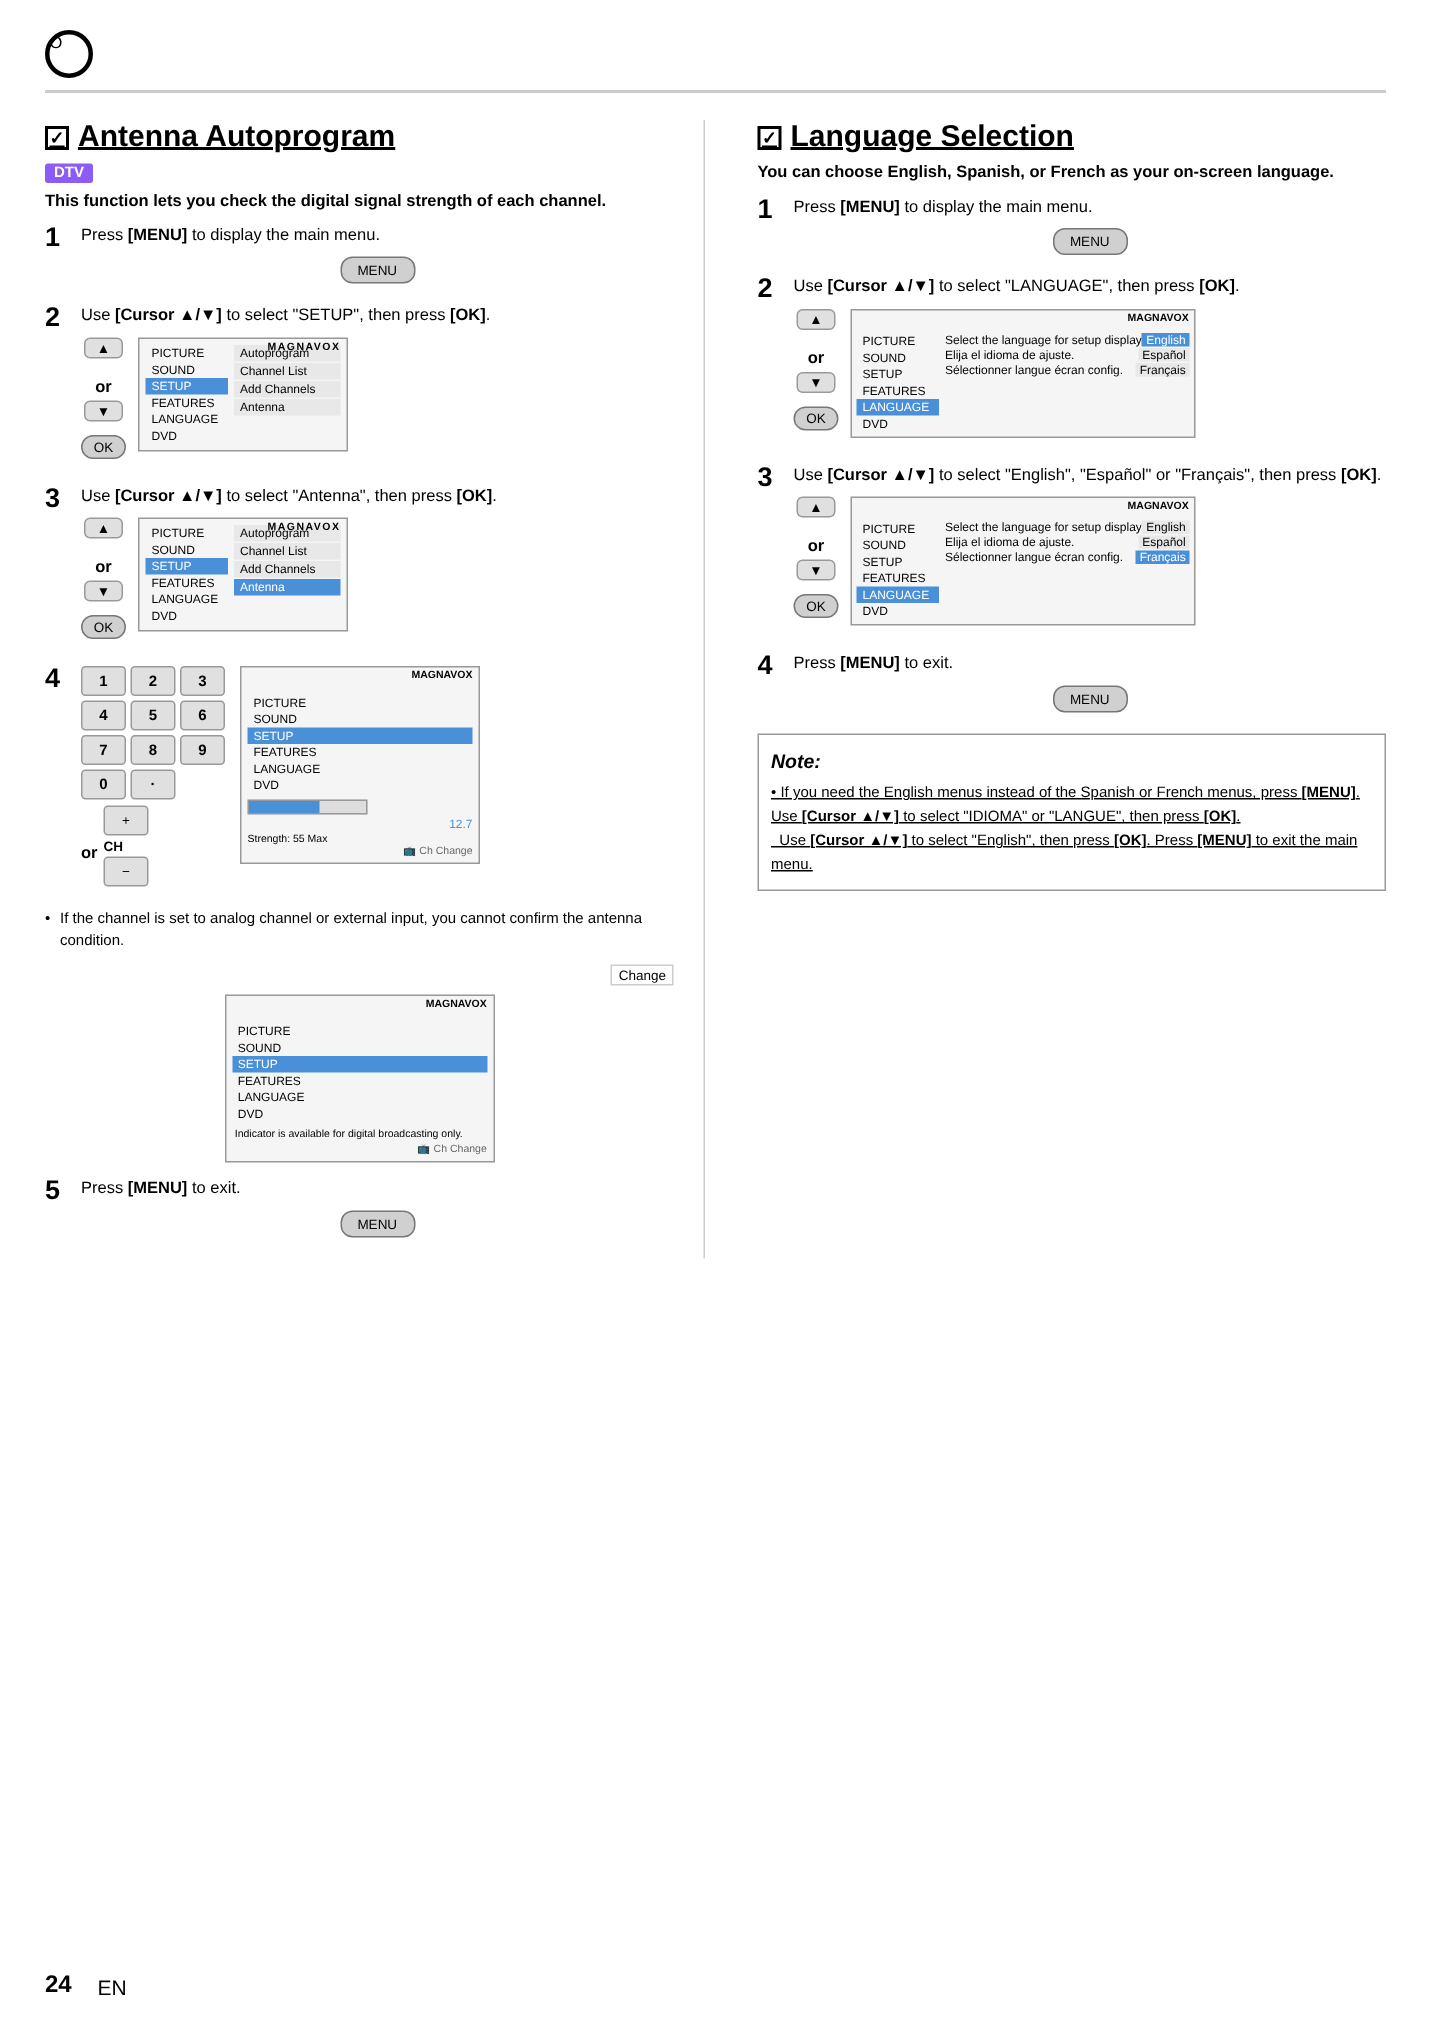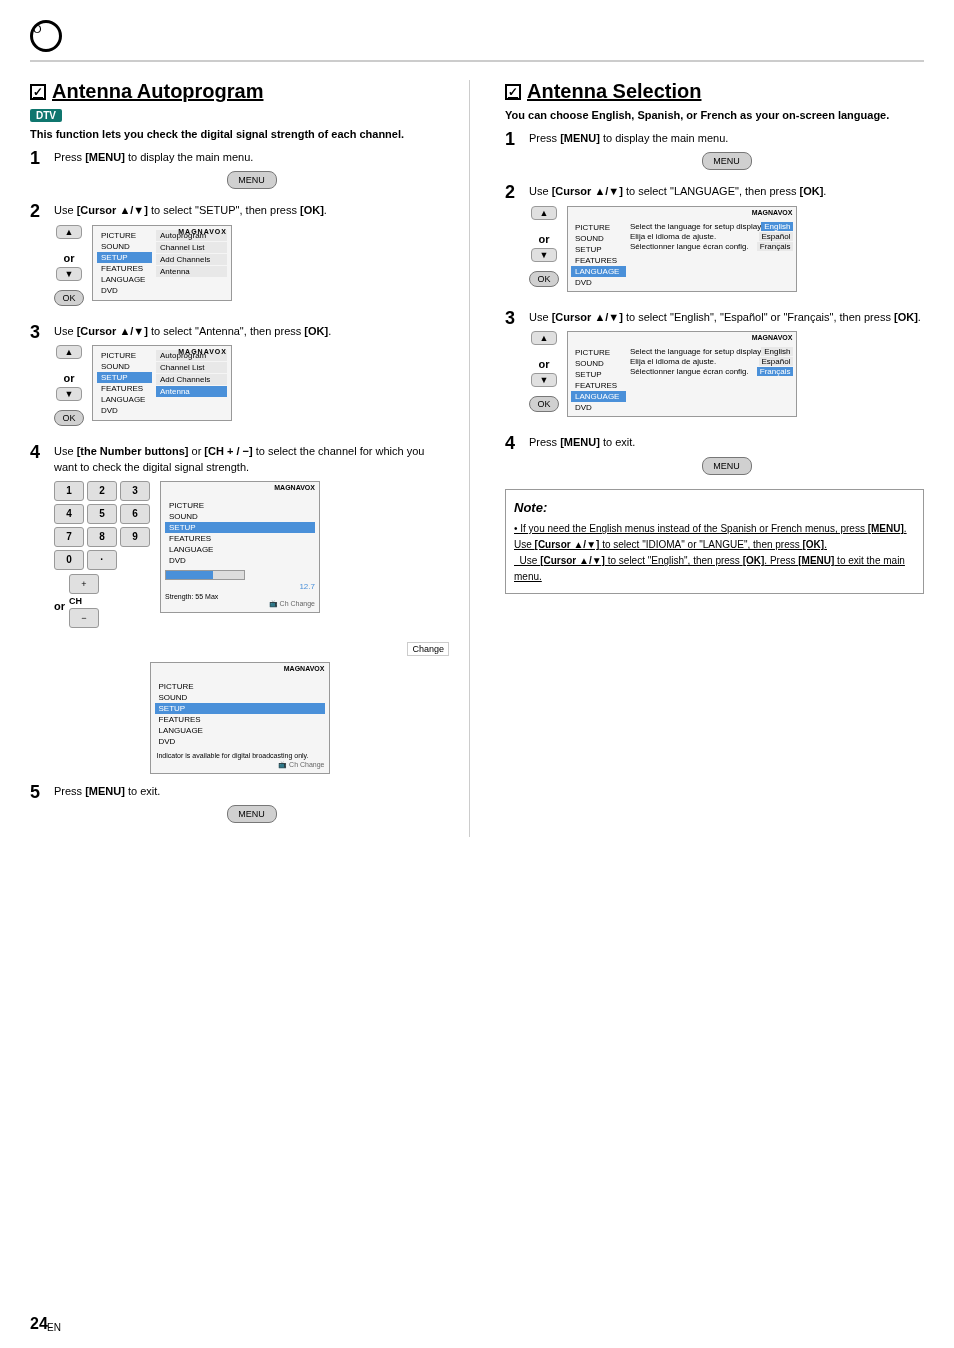--- a/index.html
+++ b/index.html
@@ -67,21 +67,21 @@
       width: 16px;
       height: 16px;
       border: 2px solid #000;
       display: inline-flex;
       align-items: center;
       justify-content: center;
       font-size: 12px;
       font-weight: bold;
     }
     .dtv-badge {
-      background: #0f766e;
+      background: #8b5cf6;
       color: #fff;
       font-size: 10px;
       font-weight: bold;
       padding: 1px 6px;
       border-radius: 2px;
       display: inline-block;
       margin-bottom: 6px;
     }
     .section-desc {
       font-size: 11px;
@@ -293,22 +293,22 @@
     .page-number {
       position: absolute;
       bottom: 15px;
       left: 30px;
       font-size: 16px;
       font-weight: bold;
     }
     .page-lang {
       position: absolute;
       bottom: 15px;
-      left: 47px;
-      font-size: 10px;
+      left: 65px;
+      font-size: 14px;
     }
     
     .lang-screen {
       border: 1px solid #999;
       background: #f5f5f5;
       padding: 3px;
       font-size: 8px;
       position: relative;
       min-width: 160px;
     }
@@ -429,21 +429,20 @@
               </div>
             </div>
           </div>
         </div>
       </div>
 
       
       <div class="step">
         <div class="step-number">4</div>
         <div class="step-content">
-          <div class="step-text">Use <b>[the Number buttons]</b> or <b>[CH + / −]</b> to select the channel for which you want to check the digital signal strength.</div>
           <div style="display:flex;gap:10px;align-items:flex-start;">
             <div>
               <div class="num-buttons">
                 <div class="num-btn">1</div>
                 <div class="num-btn">2</div>
                 <div class="num-btn">3</div>
                 <div class="num-btn">4</div>
                 <div class="num-btn">5</div>
                 <div class="num-btn">6</div>
                 <div class="num-btn">7</div>
@@ -479,20 +478,21 @@
                 <div style="font-size:8px;color:#4a90d9;text-align:right;">12.7</div>
                 <div style="font-size:7px;margin-top:2px;">Strength: 55  Max</div>
                 <div style="font-size:7px;text-align:right;color:#666;">📺 Ch Change</div>
               </div>
             </div>
           </div>
         </div>
       </div>
 
       
+      <div class="bullet-text">If the channel is set to analog channel or external input, you cannot confirm the antenna condition.</div>
 
       
       <div style="display:flex;justify-content:flex-end;margin-bottom:4px;">
         <div class="video-badge">Change</div>
       </div>
       <div style="display:flex;justify-content:center;margin-bottom:10px;">
         <div class="signal-screen" style="width:180px;">
           <div style="position:absolute;top:2px;right:4px;font-size:7px;font-weight:bold;">MAGNAVOX</div>
           <div style="height:14px;"></div>
           <div class="screen-menu-item">PICTURE</div>
@@ -514,21 +514,21 @@
           <div style="display:flex;justify-content:center;margin-top:4px;">
             <div class="remote-btn menu-btn">MENU</div>
           </div>
         </div>
       </div>
     </div>
 
     <div class="col-right">
       <div class="section-title">
         <span class="check-box">✓</span>
-        <span>Antenna Selection</span>
+        <span>Language Selection</span>
       </div>
       <div class="section-desc">You can choose English, Spanish, or French as your on-screen language.</div>
 
       <div class="step">
         <div class="step-number">1</div>
         <div class="step-content">
           <div class="step-text">Press <b>[MENU]</b> to display the main menu.</div>
           <div style="display:flex;justify-content:center;margin-top:4px;">
             <div class="remote-btn menu-btn">MENU</div>
           </div>

